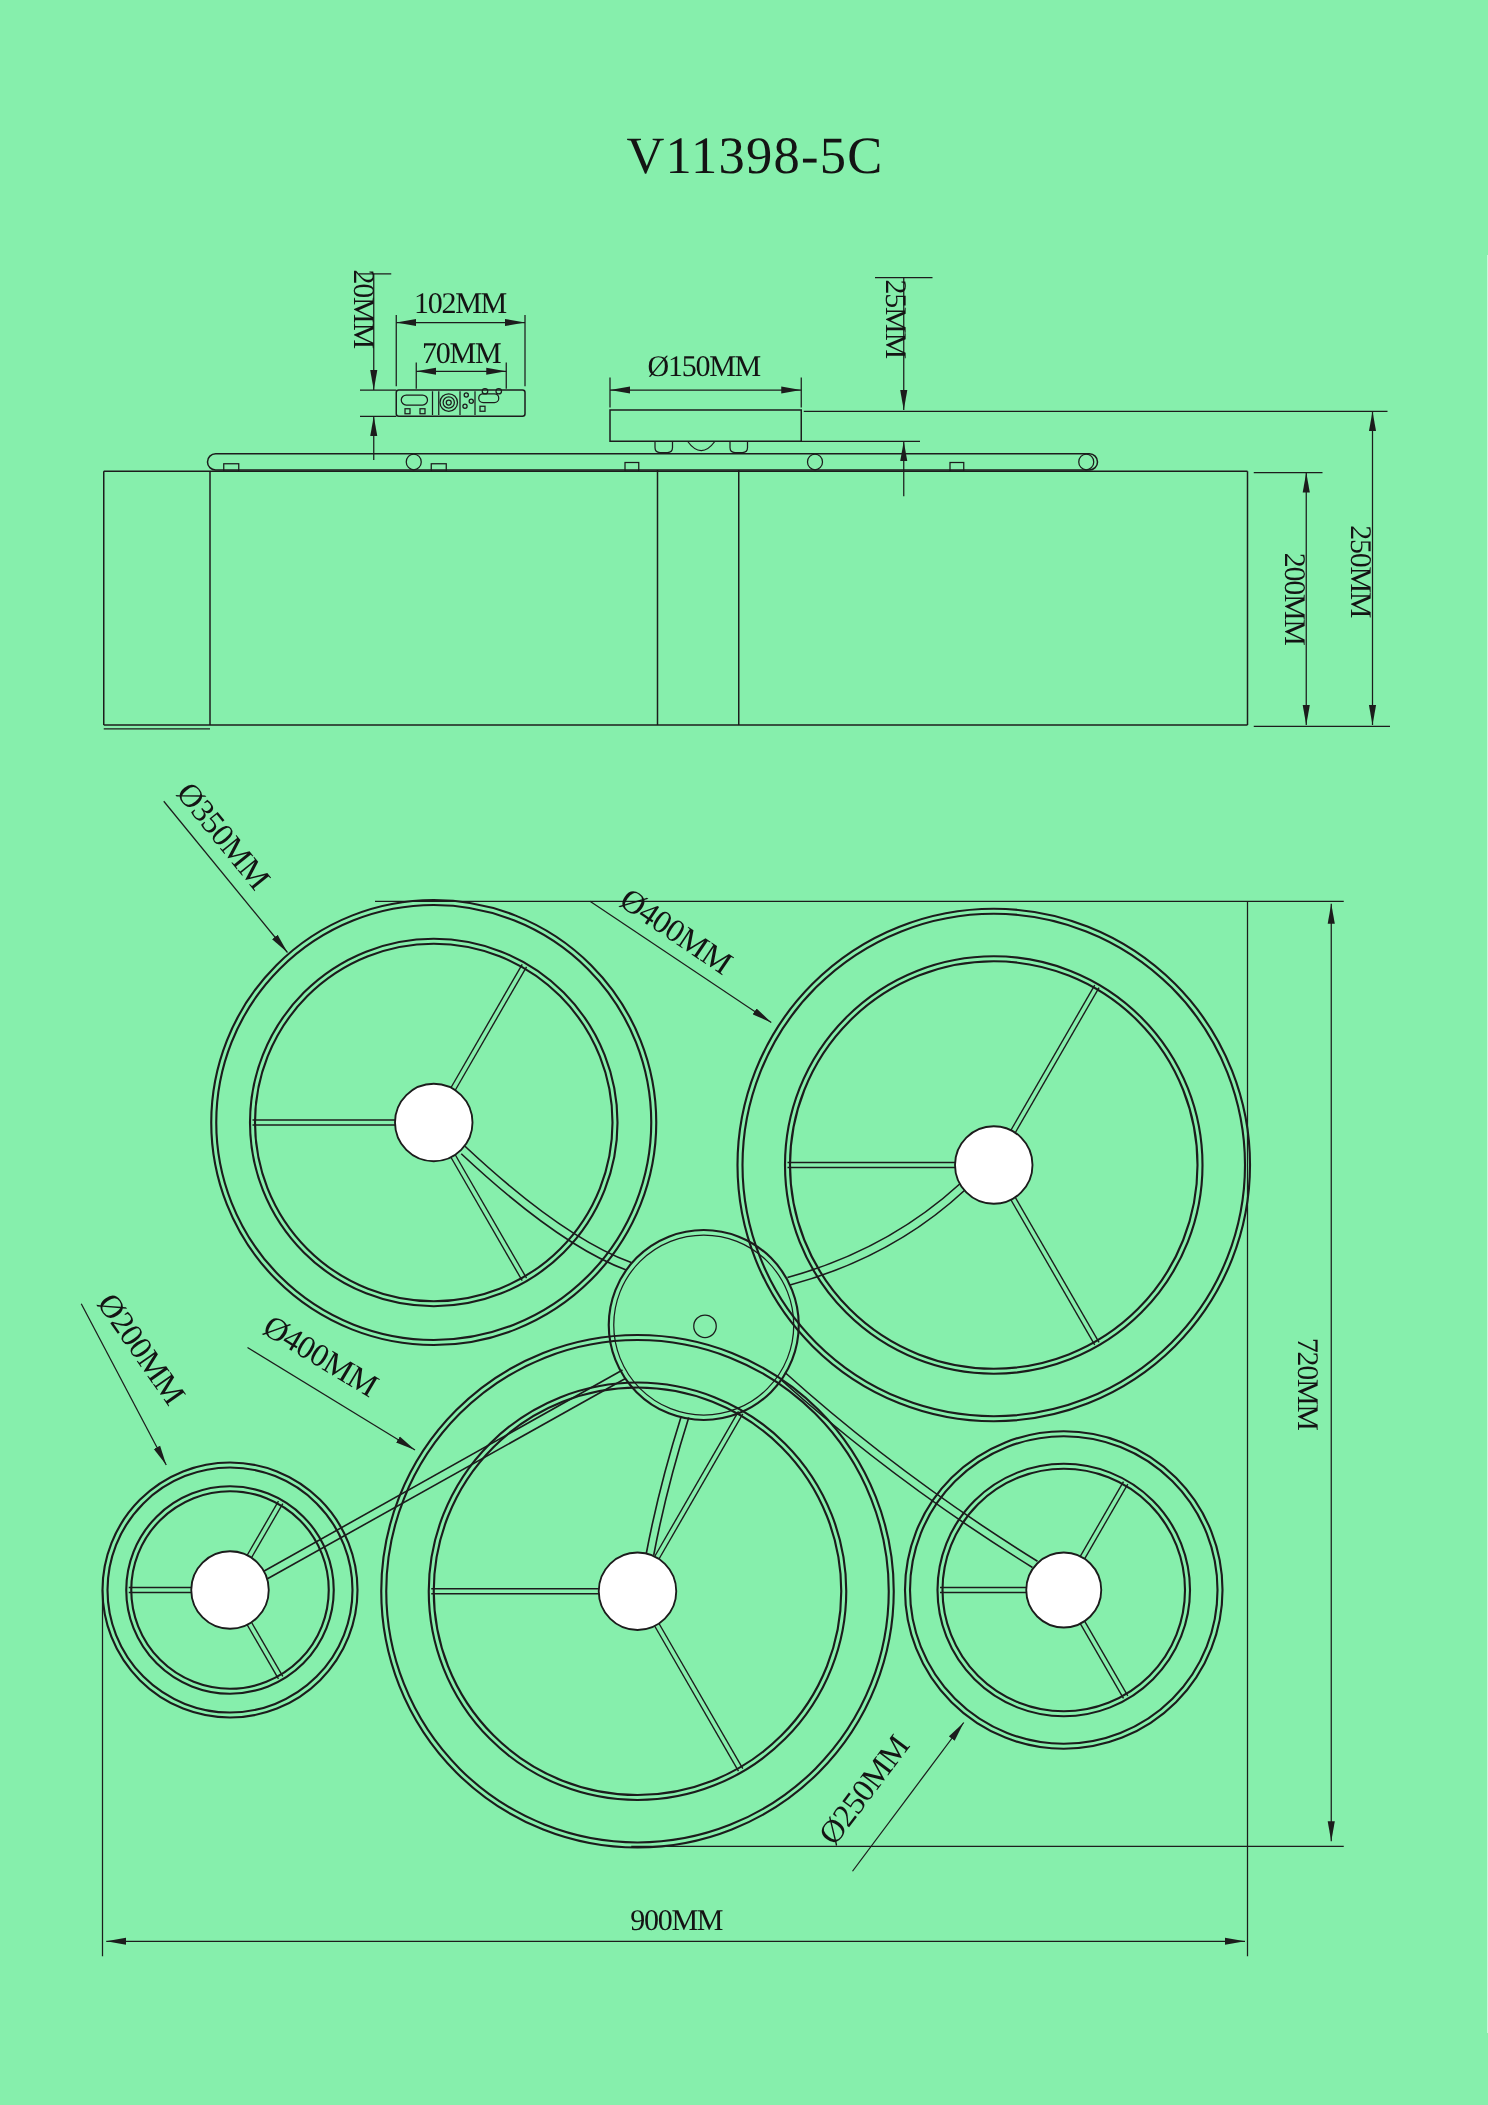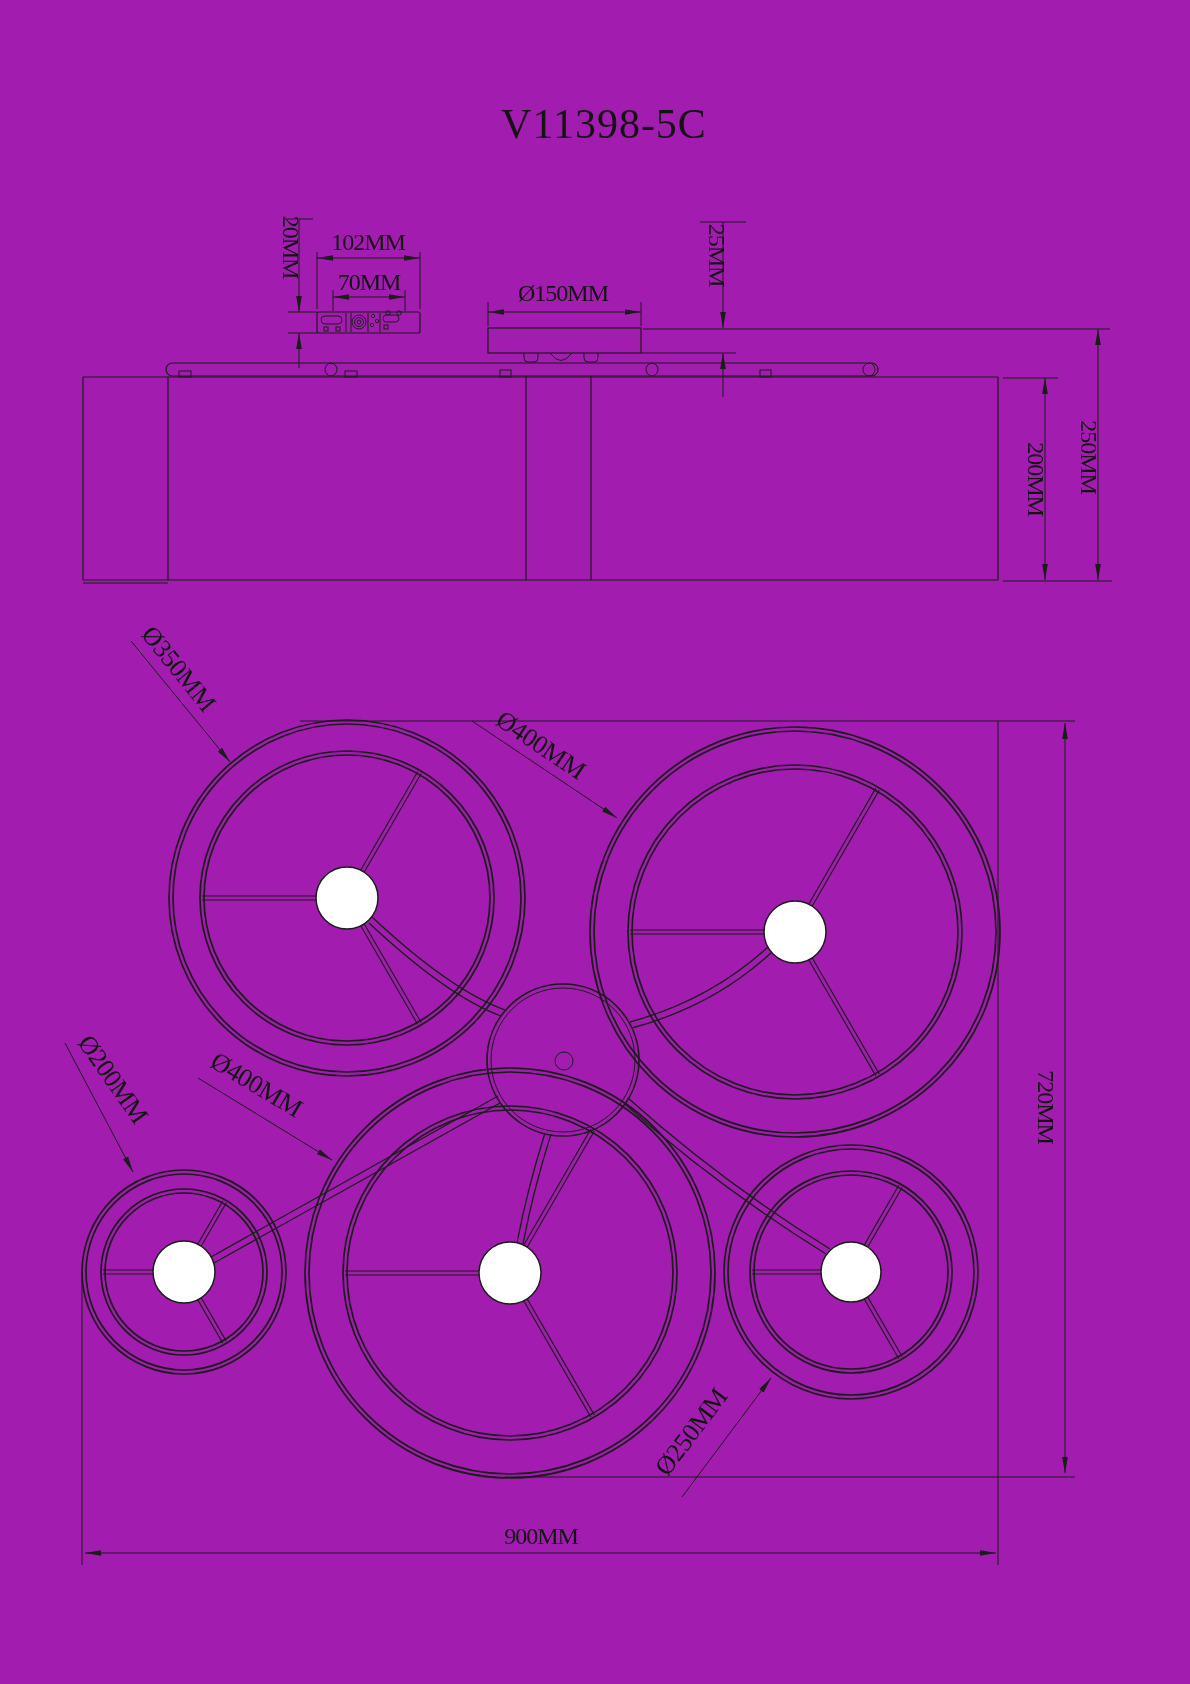--- a/index.html
+++ b/index.html
@@ -1,16 +1,16 @@
 <!DOCTYPE html>
 <html><head>
 <meta charset="utf-8">
 <style>
   html,body{margin:0;padding:0;background:#ffffff;}
-  .page{position:relative;width:1190px;height:1684px;background:#a21caf;overflow:hidden;
+  .page{position:relative;width:1190px;height:1684px;background:#86efac;overflow:hidden;
         font-family:"Liberation Serif","DejaVu Serif",serif;}
   svg{position:absolute;left:0;top:0;}
   .ln   {stroke:#1c1c1c;stroke-width:1.2;fill:none;}
   .bold {stroke:#1c1c1c;stroke-width:1.7;fill:none;}
   .dim  {stroke:#1c1c1c;stroke-width:1;fill:none;}
   .ring {stroke:#1c1c1c;stroke-width:1.7;fill:none;}
   .spoke{stroke:#1c1c1c;stroke-width:1.1;fill:none;}
   .arm  {stroke:#1c1c1c;stroke-width:1.3;fill:none;}
   .hub  {stroke:#1c1c1c;stroke-width:1.5;fill:#ffffff;}
   text  {fill:#141414;}

